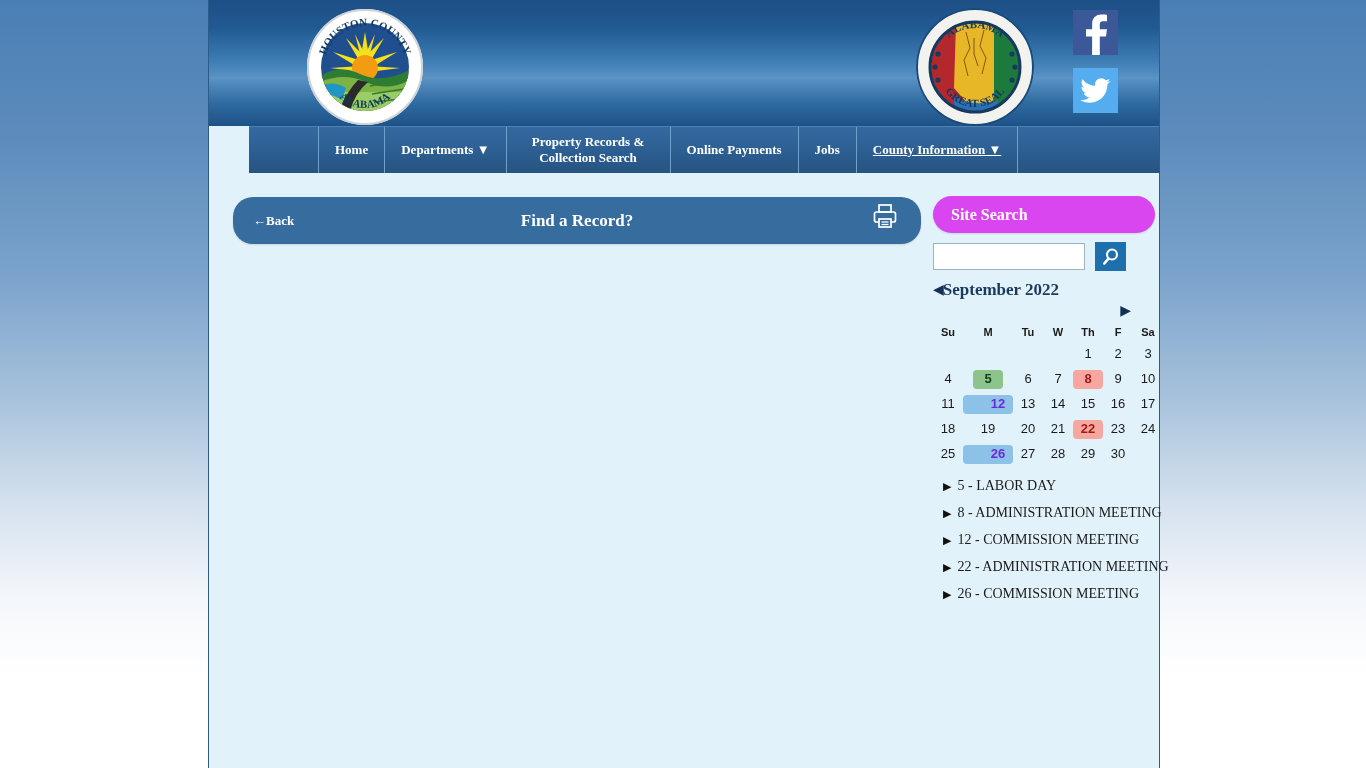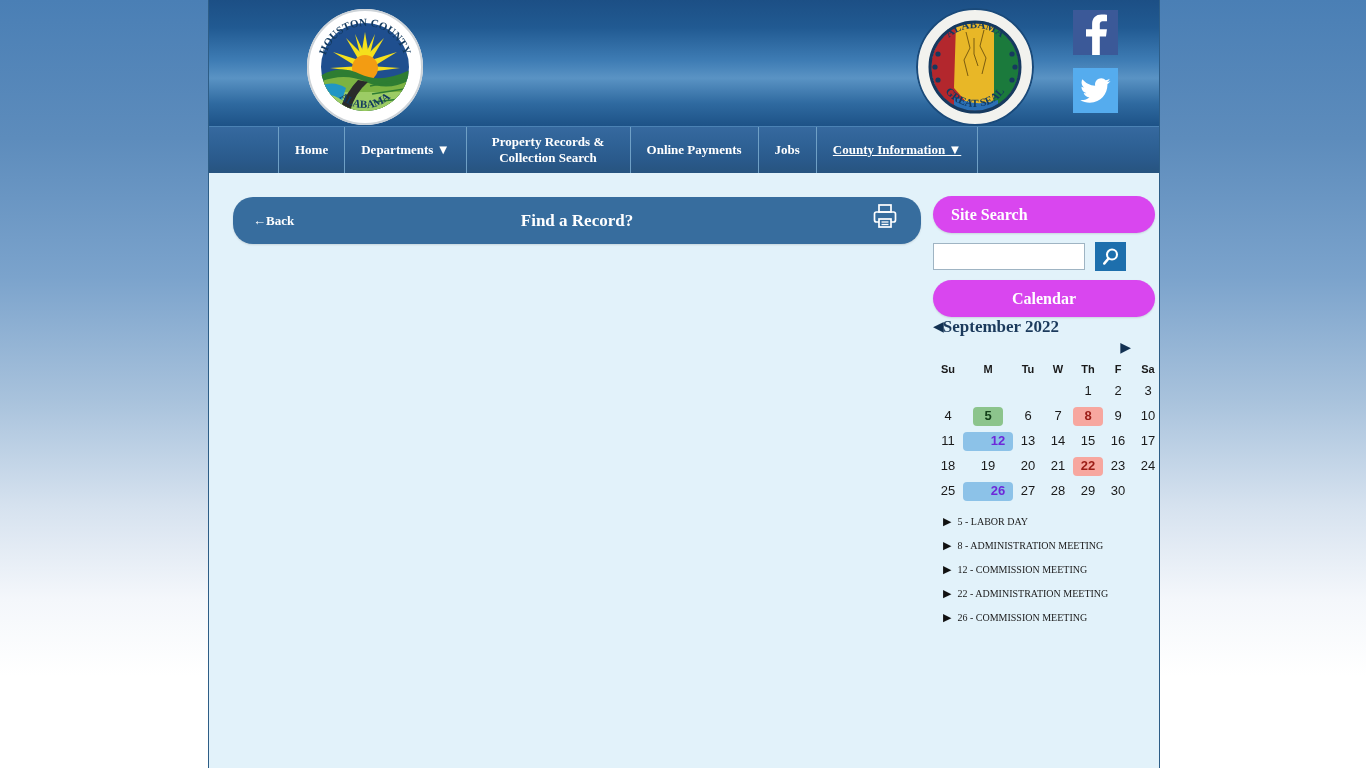--- a/index.html
+++ b/index.html
@@ -95,20 +95,21 @@
     background: linear-gradient(to bottom,
         #36699f 0%,
         #2f6296 35%,
         #2a5a8c 70%,
         #27547f 100%);
     display: flex;
     align-items: stretch;
     padding-left: 69px;
     box-sizing: border-box;
     border-top: 1px solid #4b82b4;
+    margin-left: 40px;
   }
   .nav-item {
     display: flex;
     align-items: center;
     justify-content: center;
     text-align: center;
     color: #ffffff;
     font-family: "Liberation Serif", serif;
     font-weight: bold;
     font-size: 13px;
@@ -286,21 +287,21 @@
     white-space: nowrap;
   }
   .event-caret {
     color: #111111;
     font-size: 11px;
     margin-right: 6px;
     margin-left: 10px;
   }
   .event-text {
     font-family: "Liberation Serif", serif;
-    font-size: 10px;
+    font-size: 14px;
     color: #1a1a1a;
   }
 </style>
 </head>
 <body>
 
 <div id="page">
 
   <div class="banner">
 
@@ -438,23 +439,20 @@
       <div class="search-row">
         <input class="search-input" type="text" placeholder="" style="">
         <span class="search-go">
           <svg width="20" height="20" viewBox="0 0 20 20">
             <circle cx="11" cy="7.5" r="5" fill="none" stroke="#ffffff" stroke-width="2.1"></circle>
             <line x1="7.6" y1="11.4" x2="3.2" y2="16.6" stroke="#ffffff" stroke-width="2.4" stroke-linecap="round"></line>
           </svg>
         </span>
       </div>
 
-      <div class="pill center">
-        <span>Calendar</span>
-      </div>
 
       <div class="cal-head">
         <span class="cal-prev">◀</span><span class="cal-month">September 2022</span>
         <span class="cal-next">▶</span>
       </div>
 
       <table class="calendar">
         <thead>
           <tr>
             <th>Su</th>

